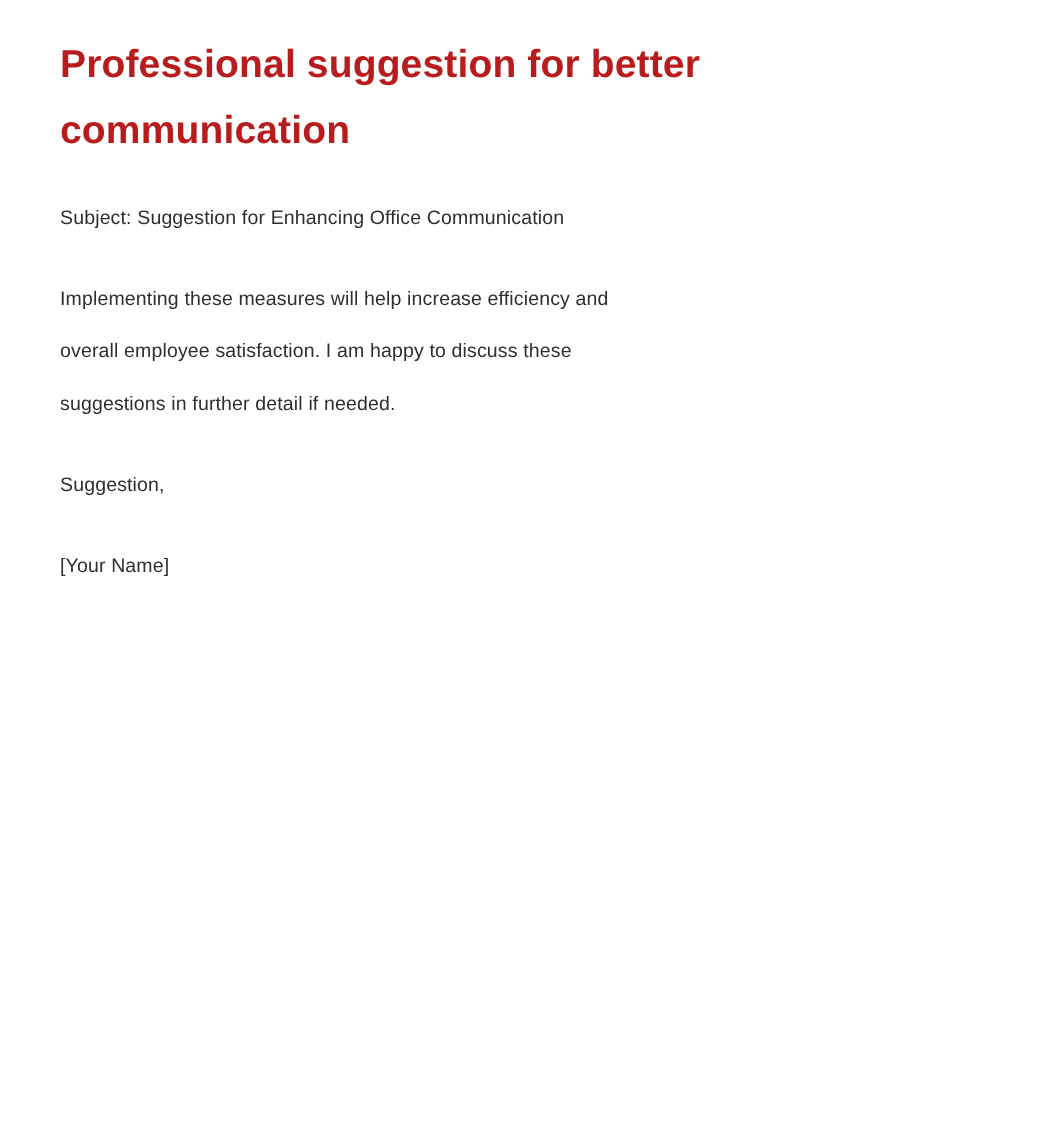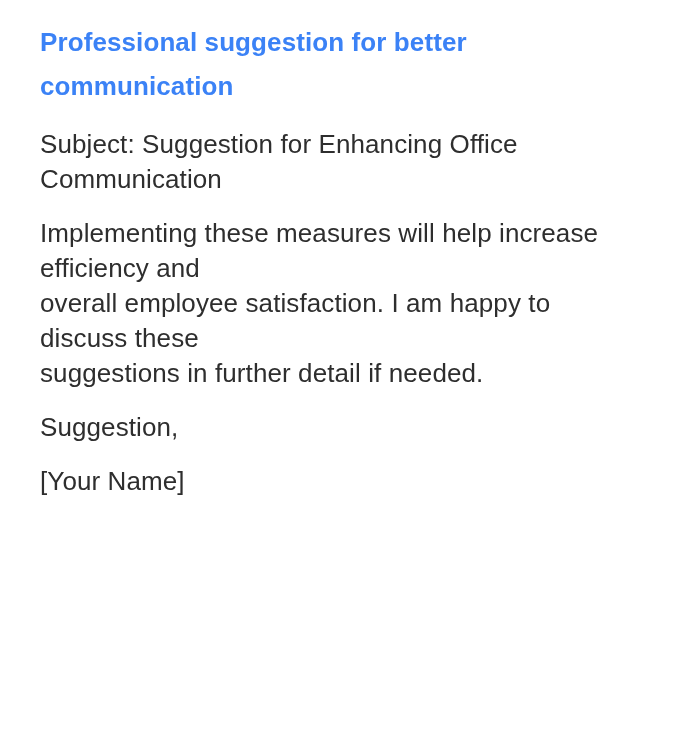--- a/index.html
+++ b/index.html
@@ -16,27 +16,27 @@
   }
   .doc {
     box-sizing: border-box;
     width: 700px;
     padding: 10px 60px 0 40px;
   }
   .doc-title {
     font-size: 26px;
     line-height: 44px;
     font-weight: 700;
-    color: #3b82f6;
+    color: #b91c1c;
     max-width: 500px;        
     margin: 10px 0 0 0;
     letter-spacing: 0.1px;
   }
   .doc p {
-    font-size: 26px;
+    font-size: 13px;
     line-height: 35px;
     font-weight: 400;
     color: #2e2e2e;
     margin: 19px 0;
     white-space: pre-line;   
     letter-spacing: 0.1px;
   }
 </style>
 </head>
 <body>

